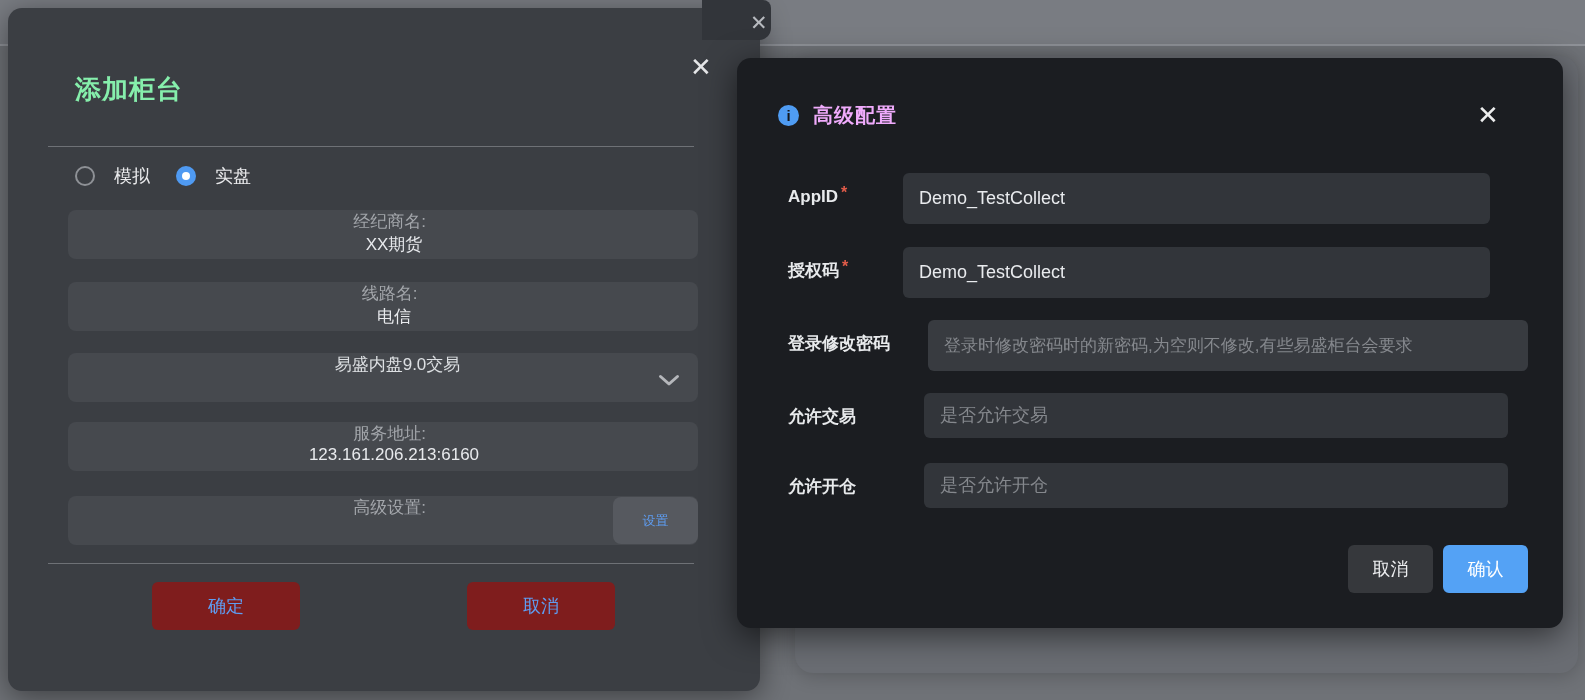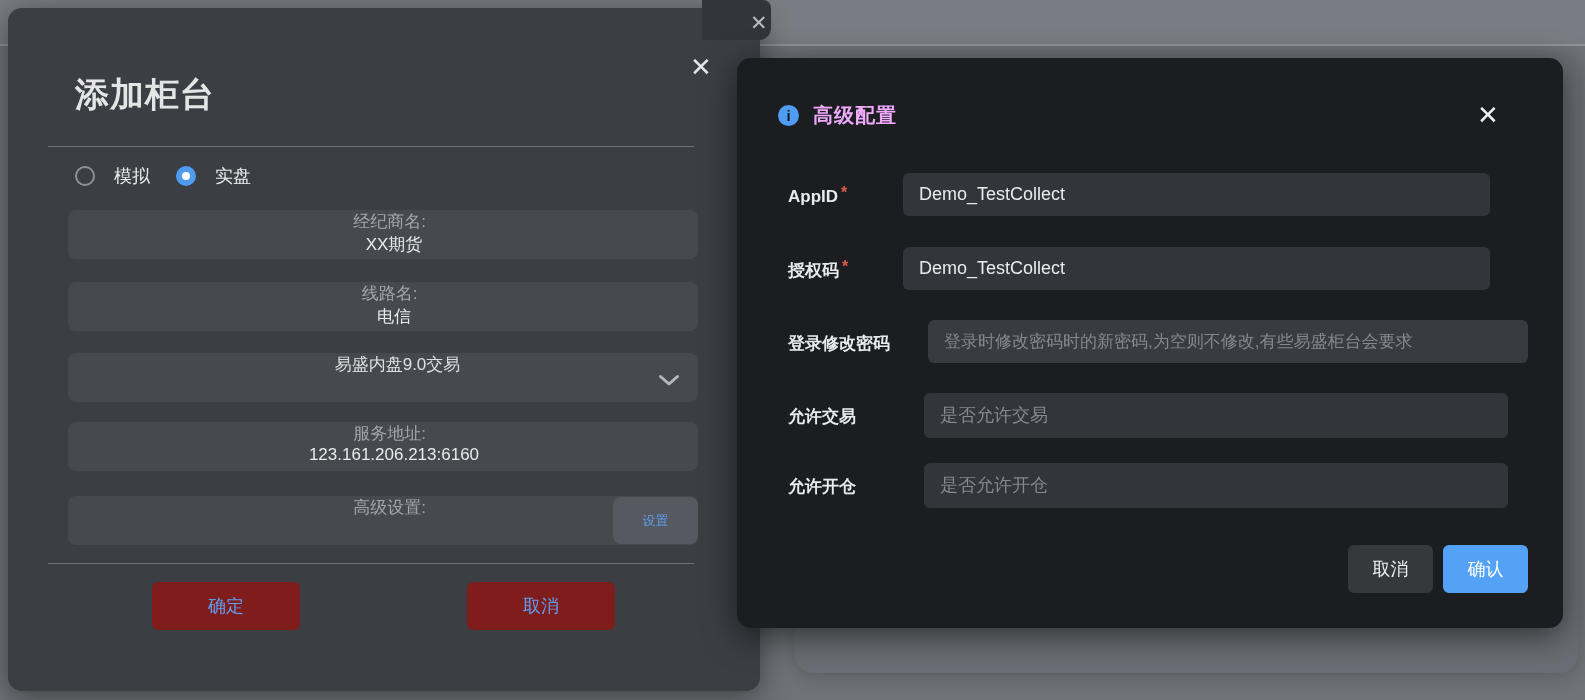--- a/index.html
+++ b/index.html
@@ -30,22 +30,22 @@
   
   .dialog{position:absolute;border-radius:14px;}
   .close-x{position:absolute;font-weight:400;cursor:default;}
   
   .dlg-left{
     left:8px;top:8px;width:752px;height:683px;z-index:5;
     background:#3b3e43;box-shadow:0 6px 30px rgba(0,0,0,.45);
   }
   .dlg-left .close-x{left:682px;top:44px;font-size:26px;color:#e5e6e8;}
   .dlg-left .title{
-    position:absolute;left:67px;top:64px;font-size:34px;font-weight:bold;
-    color:#e5e5e5;letter-spacing:1px;
+    position:absolute;left:67px;top:64px;font-size:26px;font-weight:bold;
+    color:#86efac;letter-spacing:1px;
   }
   .dlg-left .divider{
     position:absolute;left:40px;width:646px;height:1px;background:#6e7176;
   }
   .divider.d1{top:138px;} .divider.d2{top:555px;}
   .radio-row{
     position:absolute;left:67px;top:156px;display:flex;align-items:center;
     height:24px;
   }
   .radio{width:20px;height:20px;border-radius:50%;box-sizing:border-box;position:relative;}
@@ -91,21 +91,21 @@
   .rtitle{font-size:20px;font-weight:bold;color:#f0abfc;margin-left:14px;letter-spacing:1px;}
   .rrow{position:absolute;left:51px;right:35px;height:47px;}
   .rrow.r1{top:115px;} .rrow.r2{top:189px;} .rrow.r3{top:262px;}
   .rrow.r4{top:335px;} .rrow.r5{top:405px;}
   .rlabel{
     position:absolute;left:0;top:0;height:47px;display:flex;align-items:center;
     color:#e8eaec;font-size:17px;font-weight:bold;
   }
   .req{color:#e25c4a;font-size:16px;margin-left:3px;position:relative;top:-4px;font-weight:bold;}
   .rinput{
-    position:absolute;top:0;height:43px;border:none;border-radius:6px;
+    position:absolute;top:0;height:51px;border:none;border-radius:6px;
     background:#32353a;color:#e9ebee;font-size:18px;font-family:inherit;
     padding:0 16px;box-sizing:border-box;outline:none;
   }
   .rrow.r1 .rinput,.rrow.r2 .rinput{left:115px;width:587px;}
   .rrow.r3 .rinput{left:140px;width:600px;background:#383b40;font-size:17px;}
   .rrow.r4 .rinput,.rrow.r5 .rinput{left:136px;width:584px;height:45px;}
   .rinput::placeholder{color:#85888d;opacity:1;}
   .rbtn{
     position:absolute;top:487px;width:85px;height:48px;border:none;border-radius:6px;
     font-size:18px;font-family:inherit;cursor:pointer;

